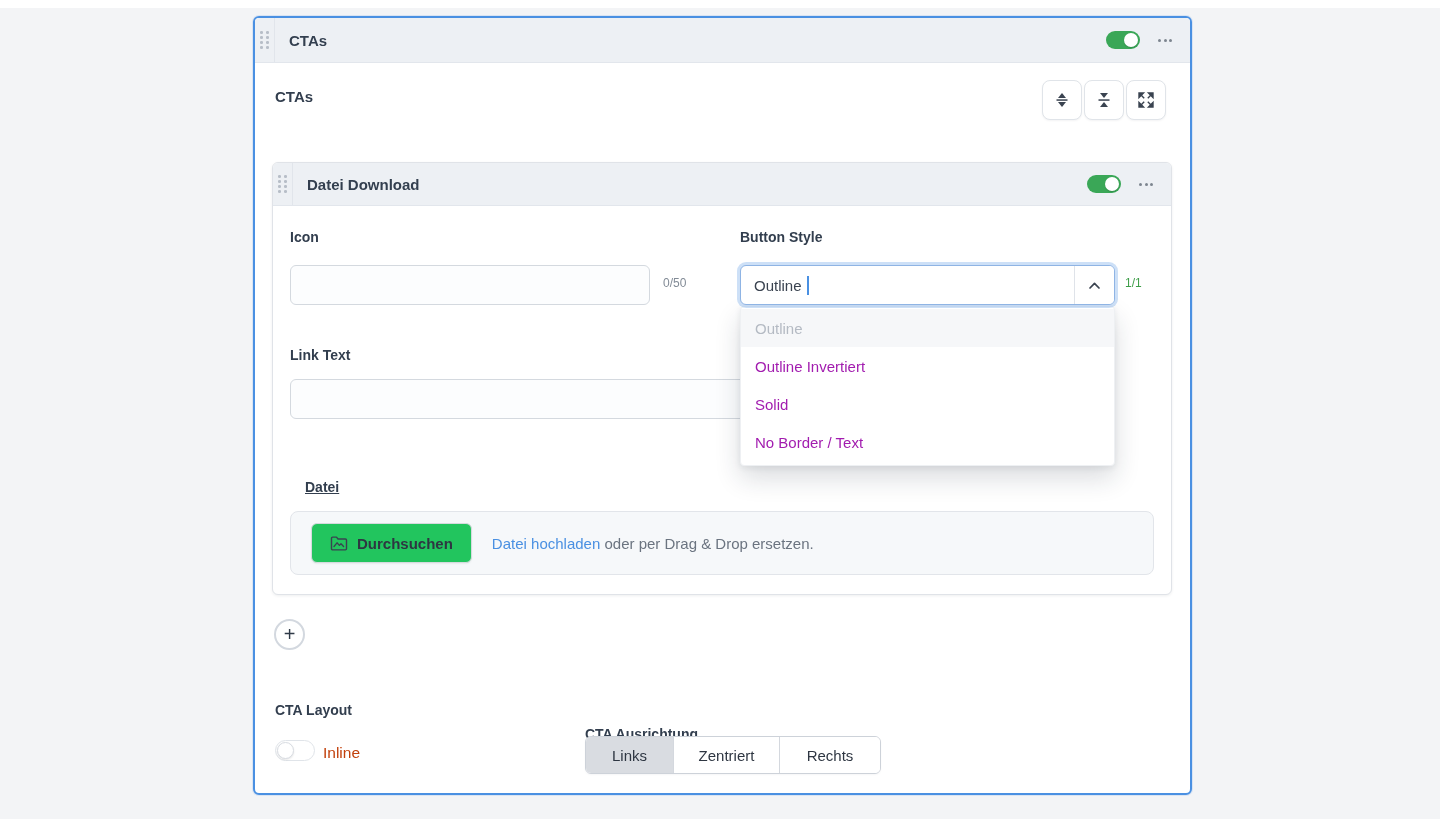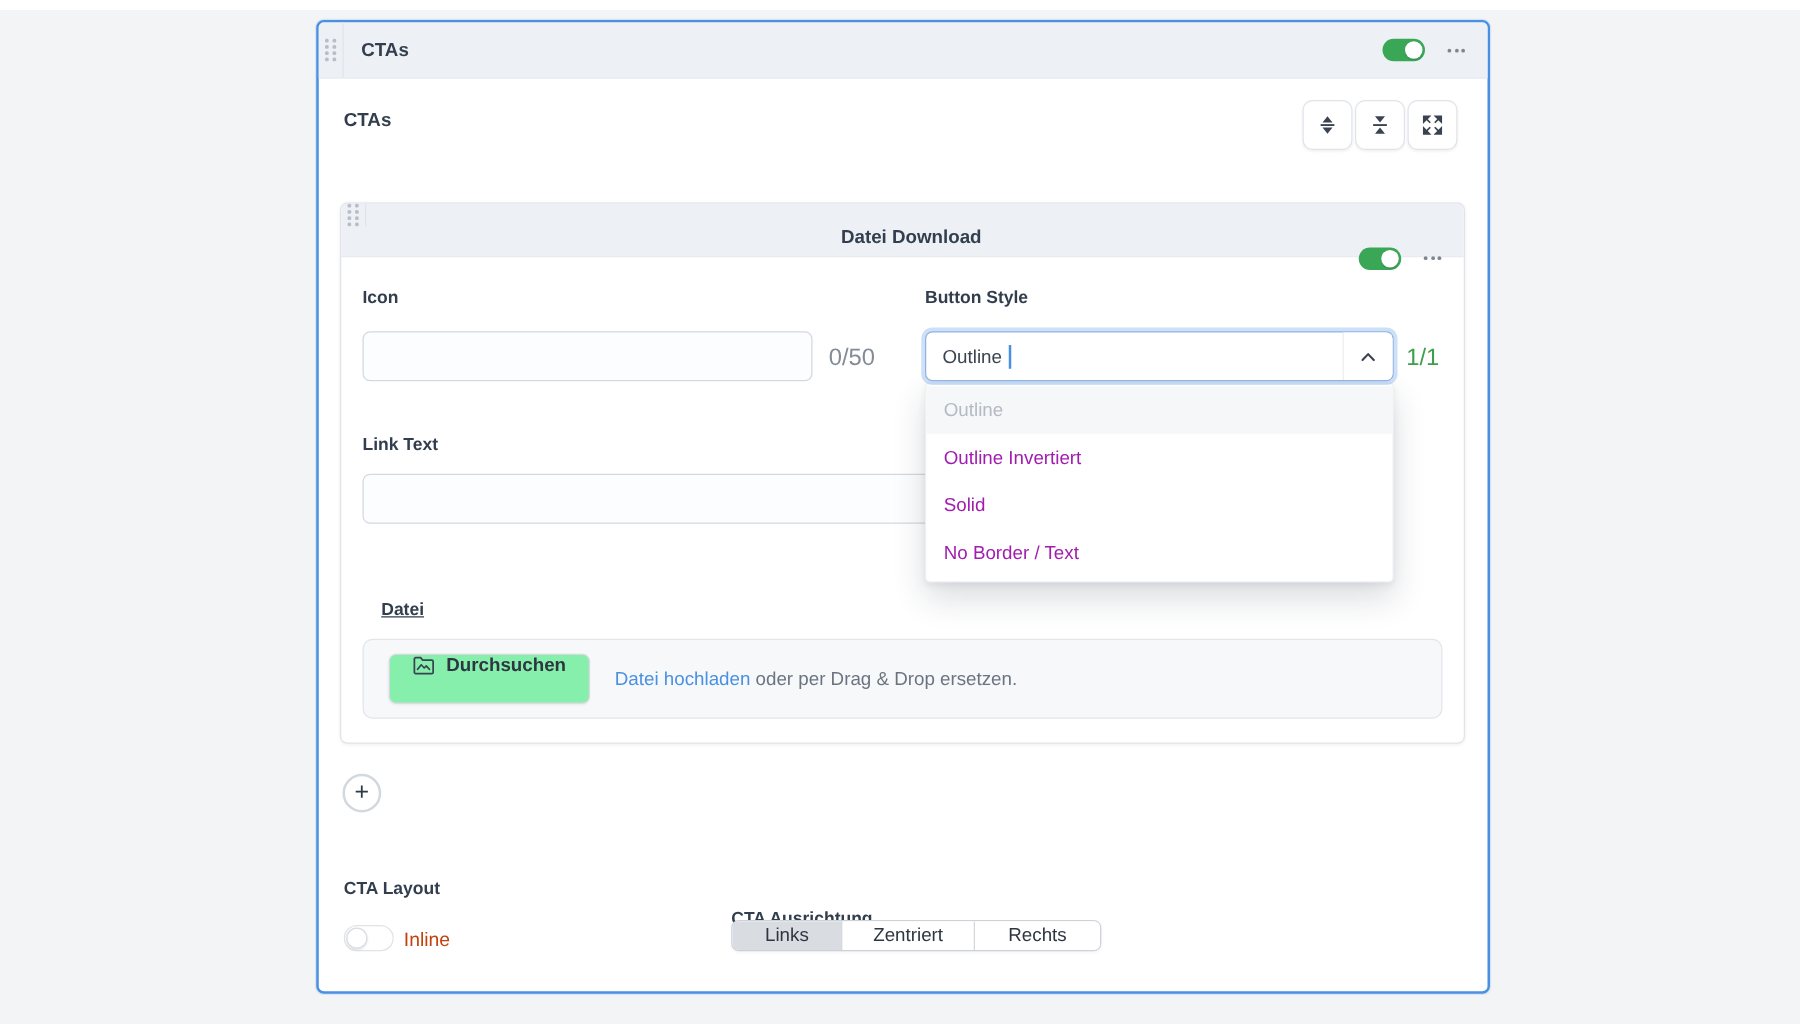--- a/index.html
+++ b/index.html
@@ -54,30 +54,30 @@
 
   
   .card {
     position:absolute; left:17px; top:144px; width:900px; height:433px;
     background:#fff; border:1px solid #e0e3e8; border-radius:6px;
     box-shadow:0 1px 3px rgba(16,24,40,.07);
   }
   .card-header {
     position:absolute; top:0; left:0; right:0; height:43px;
     background:#edf0f4; border-bottom:1px solid #e2e6ec; border-radius:5px 5px 0 0;
-    display:flex; align-items:center;flex-direction:column;
+    display:flex; align-items:center;
   }
   .field-label { position:absolute; font-size:14px; font-weight:700; color:#323e4e; }
 
   .text-input {
     position:absolute; height:40px; background:#fcfdfe; border:1px solid #d4d9df;
     border-radius:6px; font-size:15px; color:#3a4350; padding:0 13px;
     font-family:"Liberation Sans", sans-serif; outline:none;
   }
-  .counter { position:absolute; font-size:19px; color:#828b96; }
+  .counter { position:absolute; font-size:12px; color:#828b96; }
   .counter.green { color:#3f9e49; }
 
   
   .combo {
     position:absolute; left:467px; top:102px; width:375px; height:40px;
     background:#fff; border:1px solid #8fb4e4; border-radius:6px;
     box-shadow:0 0 0 3px rgba(91,153,227,.30);
     display:flex; z-index:6; cursor:text;
   }
   .combo-value { flex:1; display:flex; align-items:center; padding-left:13px; font-size:15px; color:#3a4350; }
@@ -98,40 +98,40 @@
   .dd-option { height:38px; display:flex; align-items:center; padding:0 14px; font-size:15px; color:#a21caf; cursor:pointer; }
   .dd-option.selected { color:#b4bac3; background:#f6f7f9; }
 
   
   .upload-box {
     position:absolute; left:17px; top:348px; width:864px; height:64px;
     background:#f6f8fa; border:1px solid #e2e5ea; border-radius:8px;
     display:flex; align-items:center; padding-left:20px;
   }
   .browse-btn {
-    height:40px; padding:0 18px; background:#86efac; border:1px solid #d6dade; border-radius:6px;
-    box-shadow:0 1px 2px rgba(16,24,40,.06); display:flex; gap:9px;
+    height:40px; padding:0 18px; background:#22c55e; border:1px solid #d6dade; border-radius:6px;
+    box-shadow:0 1px 2px rgba(16,24,40,.06); display:flex; align-items:center; gap:9px;
     font-size:15px; font-weight:600; color:#2e3642; cursor:pointer;
     font-family:"Liberation Sans", sans-serif;
   }
   .upload-text { margin-left:20px; font-size:15px; color:#6b7480; }
   .upload-link { color:#4a90e2; cursor:pointer; }
 
   
   .add-btn {
     position:absolute; left:19px; top:601px; width:31px; height:31px; border-radius:50%;
     background:#fff; border:2px solid #d3d8df; color:#2f3a47; font-size:20px; line-height:26px;
     display:flex; align-items:center; justify-content:center; cursor:pointer;
     font-family:"Liberation Sans", sans-serif; padding-bottom:2px;
   }
 
   
   .inline-label { position:absolute; left:68px; top:726px; font-size:15.5px; color:#c2410c; }
   .segmented {
-    position:absolute; left:330px; top:718px; height:25px; display:flex;
+    position:absolute; left:330px; top:718px; height:38px; display:flex;
     border:1px solid #cdd2d9; border-radius:6px; overflow:hidden; background:#fff;
     box-shadow:0 1px 2px rgba(16,24,40,.04);
   }
   .seg { display:flex; align-items:center; justify-content:center; font-size:15px; color:#2e3642; cursor:pointer; background:#fff; border-right:1px solid #d4d8de; }
   .seg:last-child { border-right:none; }
   .seg.selected { background:#d9dce1; }
   .seg-0 { width:88px; } .seg-1 { width:106px; } .seg-2 { width:100px; }
 </style>
 </head>
 <body>

